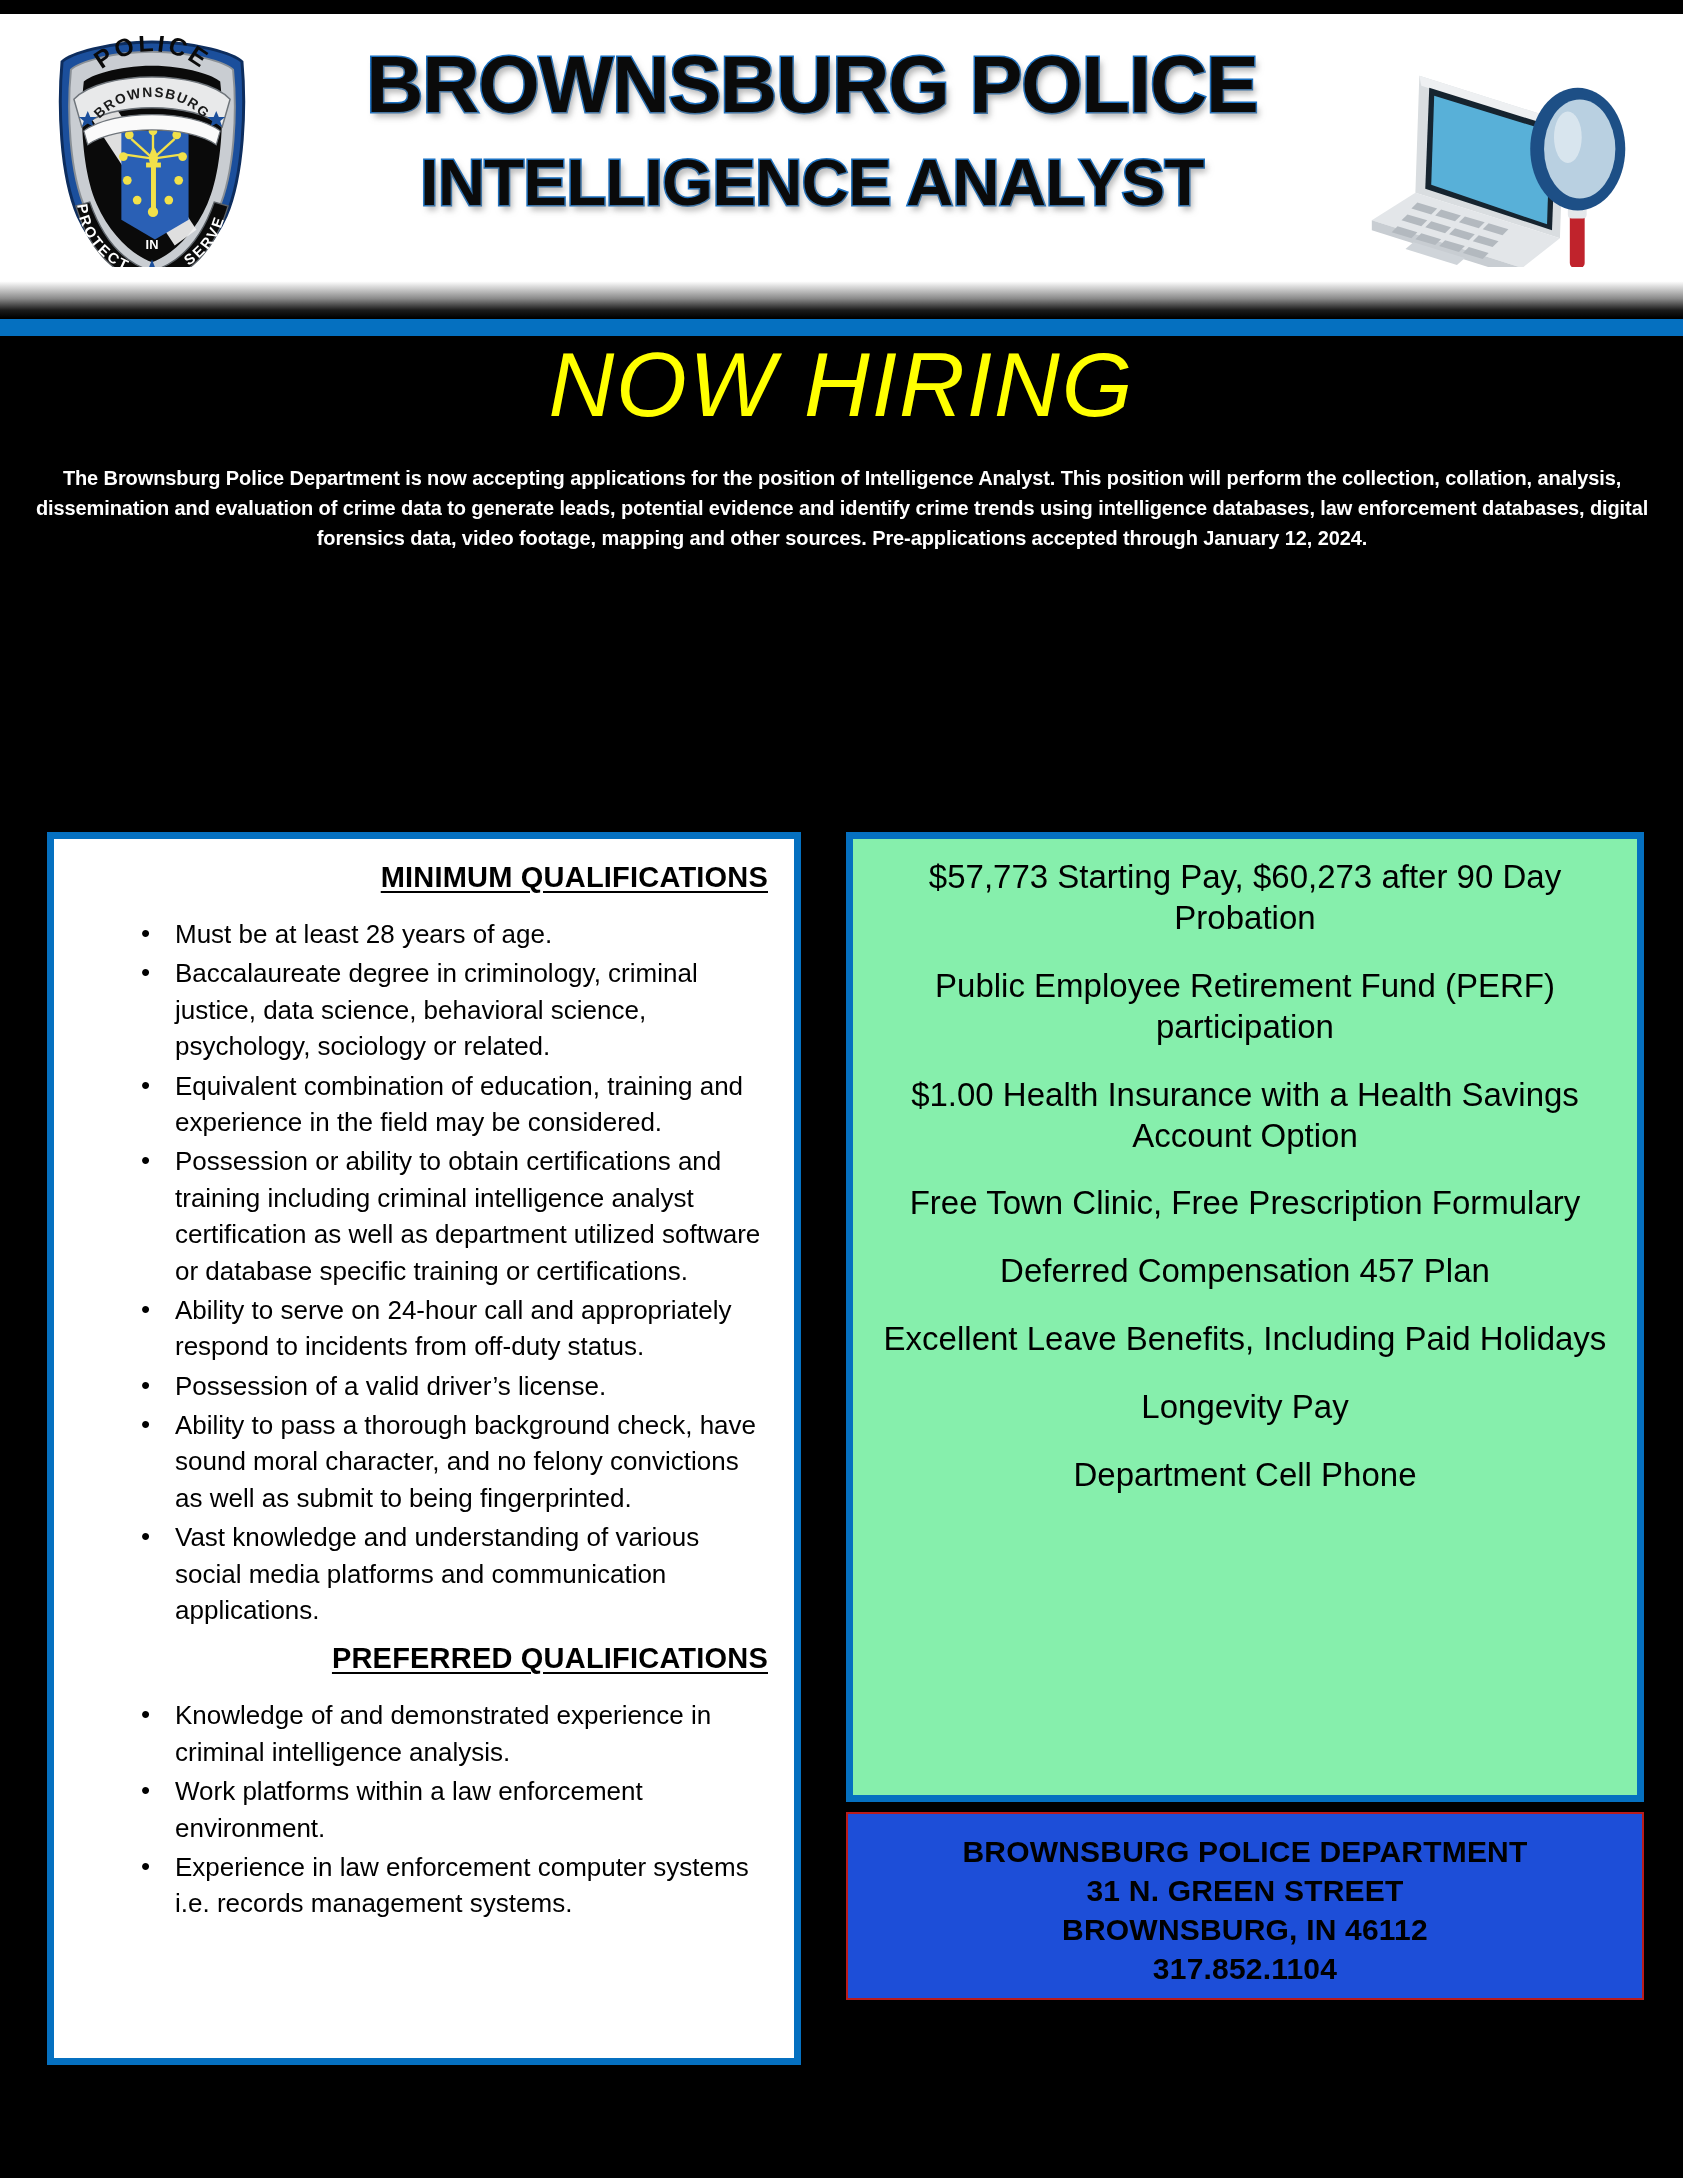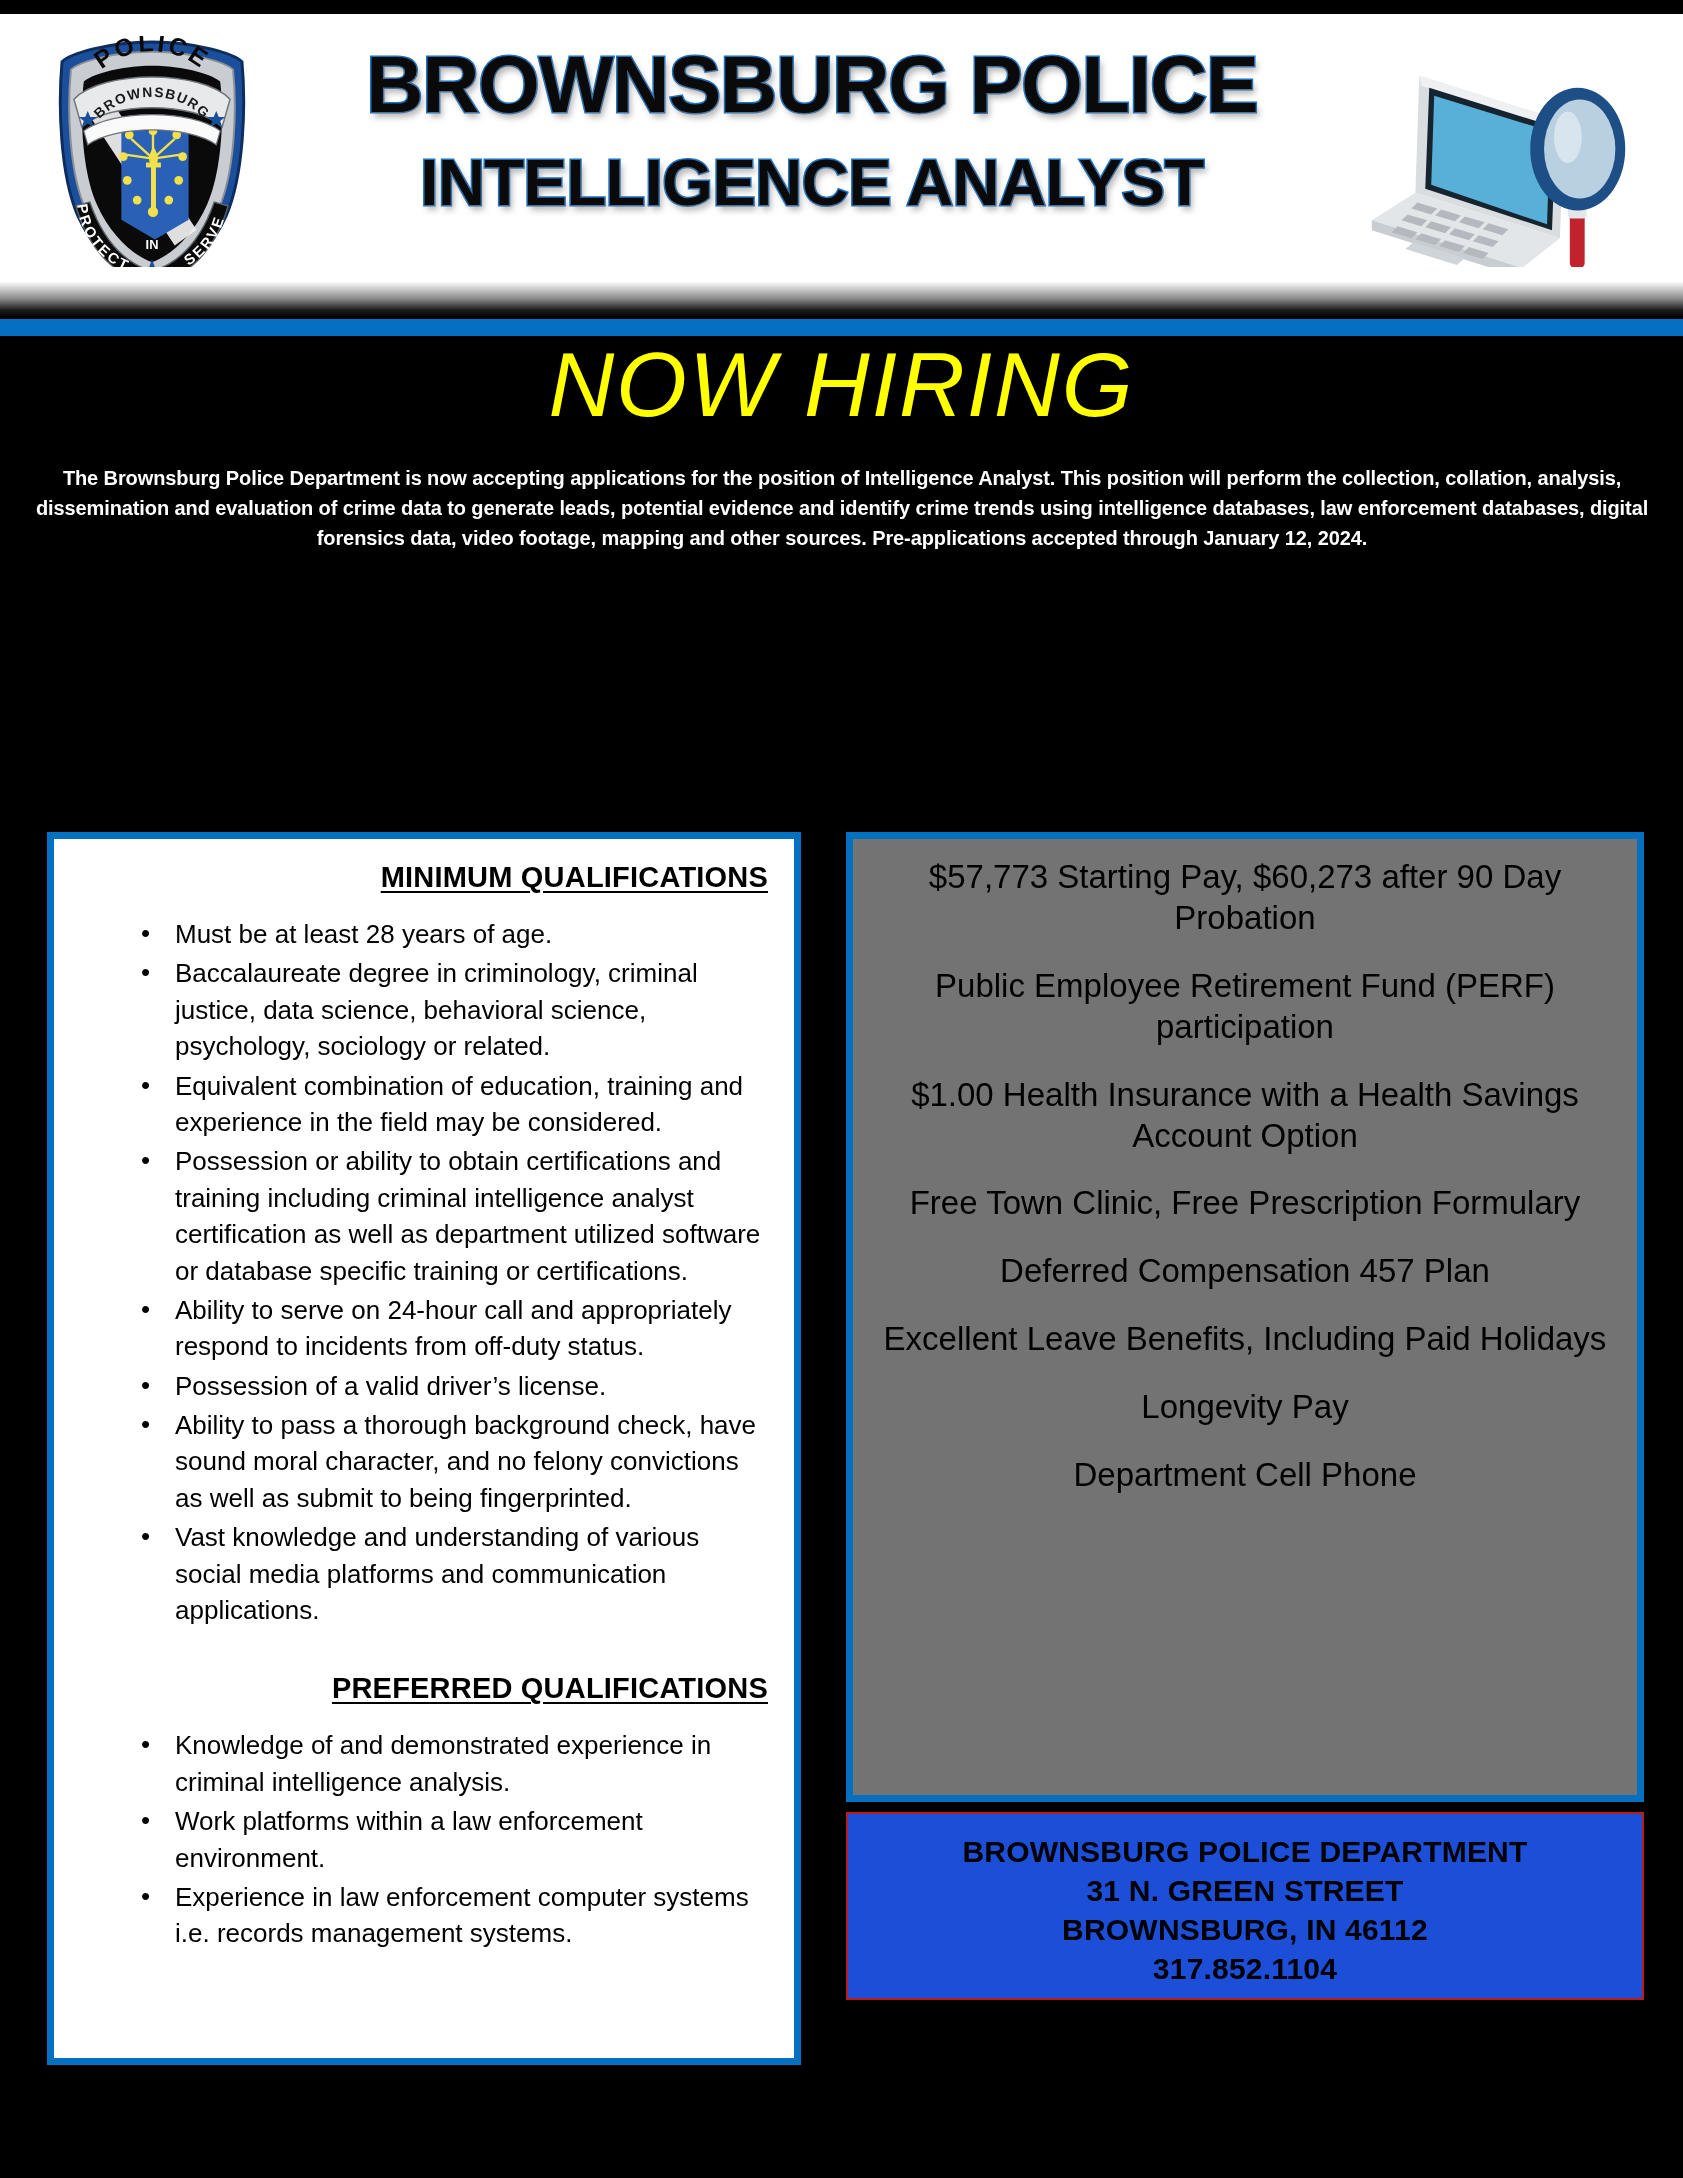--- a/index.html
+++ b/index.html
@@ -128,21 +128,21 @@
   .qual-heading {
     text-align: right;
     font-size: 29px;
     font-weight: bold;
     color: #000000;
     text-decoration: underline;
     text-underline-offset: 4px;
     margin: 0 0 22px 0;
     letter-spacing: 0.2px;
   }
-  .qual-heading.second { margin-top: 44px; margin-bottom: 22px; }
+  .qual-heading.second { margin-top: 14px; margin-bottom: 22px; }
   ul.qual-list {
     margin: 0 0 0 0;
     padding: 0 0 0 61px;
     list-style: none;
   }
   ul.qual-list li {
     position: relative;
     font-size: 26px;
     color: #000000;
     line-height: 1.40;
@@ -155,21 +155,21 @@
     left: 0; top: -1px;
     font-size: 26px;
     color: #000000;
   }
 
   
   .benefits-box {
     position: absolute;
     left: 846px; top: 832px;
     width: 798px; height: 970px;
-    background: #737373;
+    background: #86efac;
     border: 7px solid #0570c0;
     box-sizing: border-box;
     overflow: hidden;
   }
   .benefits-inner { padding: 18px 28px 0 28px; }
   .benefit-item {
     text-align: center;
     font-size: 33px;
     color: #000000;
     line-height: 1.24;

